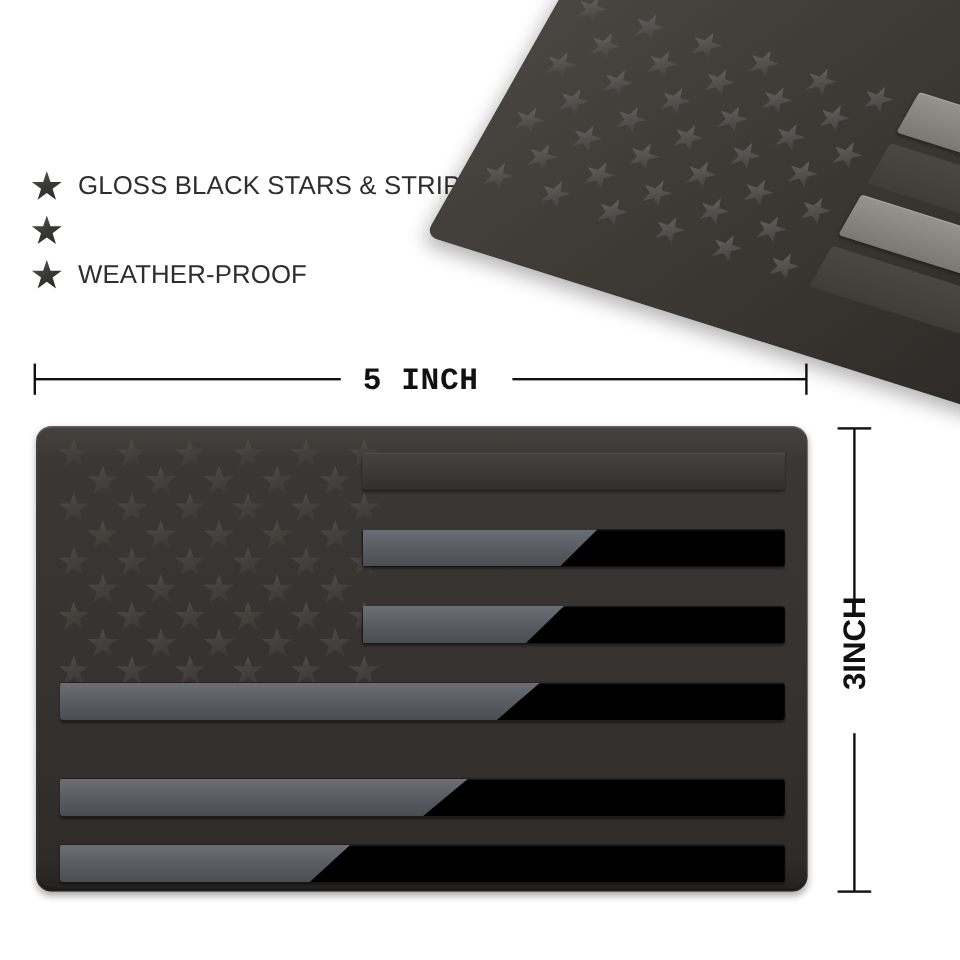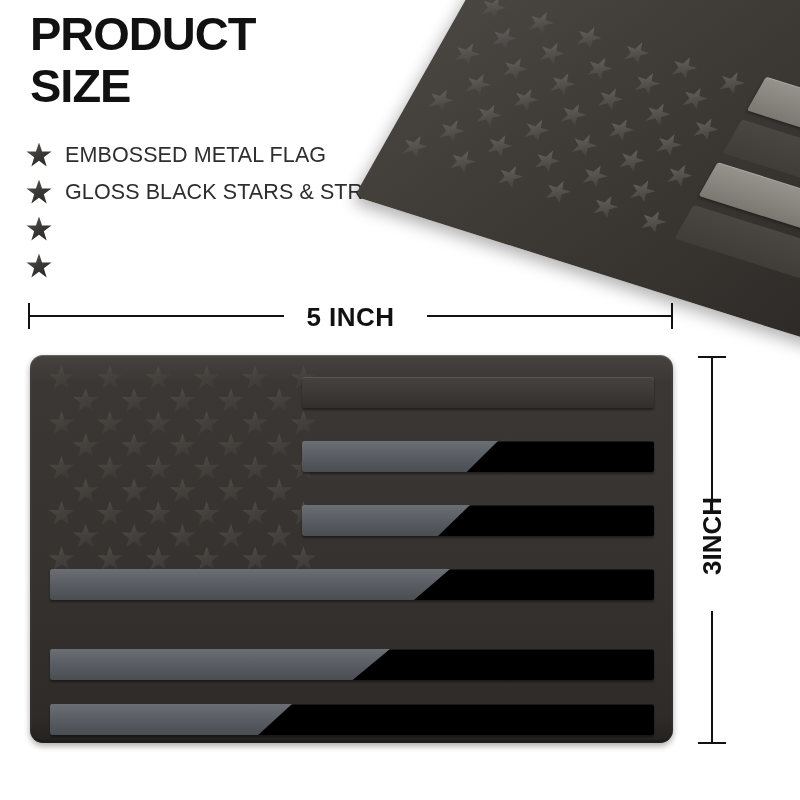--- a/index.html
+++ b/index.html
@@ -43,21 +43,21 @@
     filter:drop-shadow(1px 1px 0.6px rgba(0,0,0,.35));
   }
   .feat .ftext{
     font-size:21.5px;
     color:#2e2e2e;
     letter-spacing:.1px;
     white-space:nowrap;
   }
 
   
-  #dim-h{position:absolute;left:28px;top:300px;width:645px;height:34px;}
+  #dim-h{position:absolute;left:28px;top:300px;width:645px;height:34px;font-family:Liberation Mono, monospace;}
   #dim-h .cap-l,#dim-h .cap-r{
     position:absolute;top:3px;width:2px;height:26px;background:#111;
   }
   #dim-h .cap-l{left:0;}
   #dim-h .cap-r{right:0;}
   #dim-h .line-l,#dim-h .line-r{
     position:absolute;top:15px;height:2px;background:#111;
   }
   #dim-h .line-l{left:1px;width:255px;}
   #dim-h .line-r{right:1px;width:245px;}
@@ -165,47 +165,38 @@
   .pstripe.dark{
     background:linear-gradient(180deg,#4a4743 0%,#403d39 100%);
     box-shadow:none;
   }
 </style>
 </head>
 <body>
 
 <div class="stage">
 
-  <div id="title">
-    <span class="l1">PRODUCT</span>
-    <span class="l2">SIZE</span>
-  </div>
 
   <div id="features">
     <div class="feat">
       <span class="star-b">
           <i></i>
         </span>
-      <span class="ftext">EMBOSSED METAL FLAG</span>
+      <span class="ftext">GLOSS BLACK STARS &amp; STRIPES</span>
     </div>
     <div class="feat">
       <span class="star-b">
           <i></i>
         </span>
-      <span class="ftext">GLOSS BLACK STARS &amp; STRIPES</span>
     </div>
     <div class="feat">
       <span class="star-b">
           <i></i>
         </span>
-    </div>
-    <div class="feat">
-      <span class="star-b">
-          <i></i>
-        </span>
+      <span class="ftext">WEATHER-PROOF</span>
     </div>
   </div>
 
   <div id="dim-h">
     <span class="cap-l"></span>
     <span class="line-l"></span>
     <span class="line-r"></span>
     <span class="cap-r"></span>
     <span class="dlabel">5 INCH</span>
   </div>

